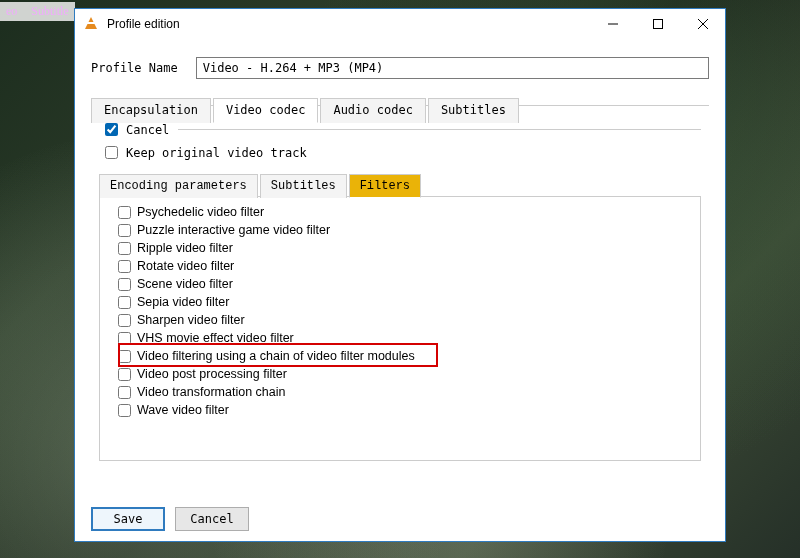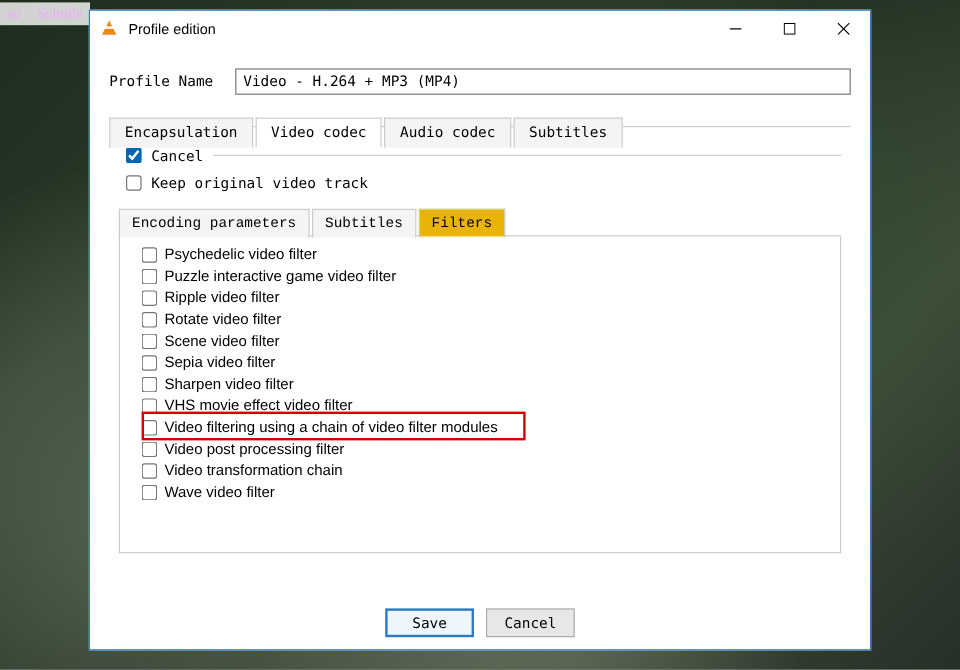--- a/index.html
+++ b/index.html
@@ -96,21 +96,21 @@
     font-family:"Segoe UI",Tahoma,sans-serif; font-size:12.5px;
   }
   .filteritem { display:flex; align-items:center; height:18px; padding:0 2px; }
   .filteritem.selected { background:#e8f2fb; }
   .filteritem input[type=checkbox]{ width:13px;height:13px; margin-right:6px; accent-color:#0066b3;}
   .redbox {
     position:absolute; border:2px solid #d40000; pointer-events:none;
     left:18px; width:320px;
   }
   .buttons {
-    margin-top:auto; padding-top:12px; display:flex; justify-content:center; gap:10px;
+    margin-top:auto; padding-top:12px; display:flex; justify-content:flex-start; gap:10px;
   }
   .btn {
     min-width:74px; height:24px; border:1px solid #adadad; background:#e7e7e7;
     font-family:"SimSun",monospace; font-size:12px; cursor:default;
     display:flex;align-items:center;justify-content:center;
   }
   .btn.primary { border:2px solid #2f7bbf; background:#eef6fc; }
   .filterlist::-webkit-scrollbar{width:17px;}
   .filterlist::-webkit-scrollbar-track{background:#f0f0f0;border-left:1px solid #ddd;}
   .filterlist::-webkit-scrollbar-thumb{background:#c6c6c6;border:1px solid #a9a9a9;}

